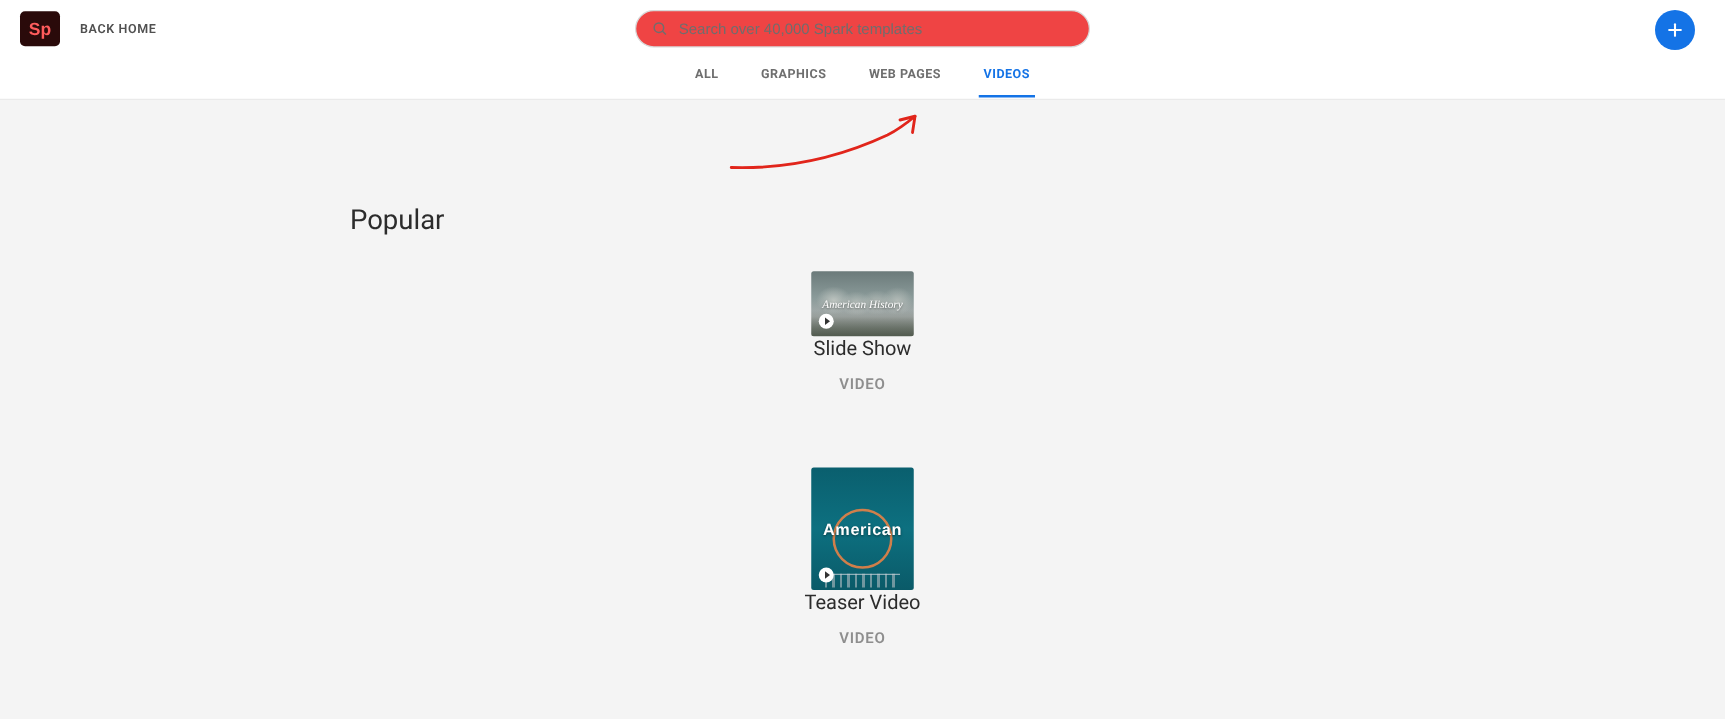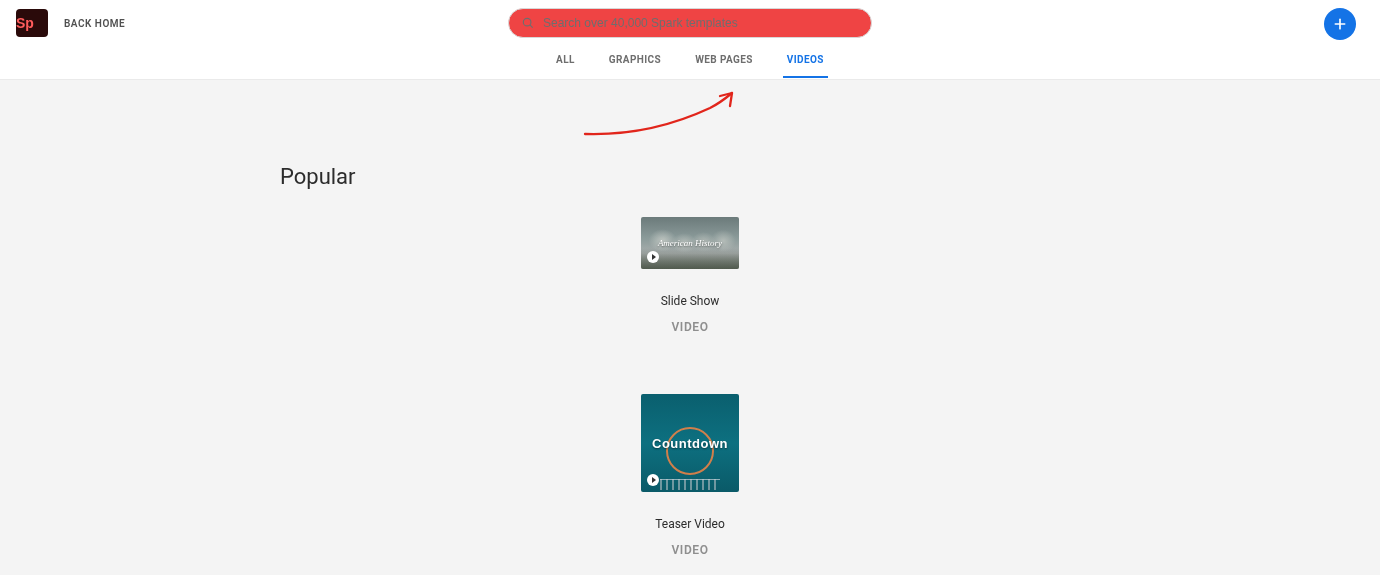--- a/index.html
+++ b/index.html
@@ -23,21 +23,21 @@
     padding: 0 16px;
     position: relative;
   }
   .logo {
     width: 32px;
     height: 28px;
     background: #2a0a0a;
     border-radius: 4px;
     display: flex;
     align-items: center;
-    justify-content: flex-start;
+    justify-content: center;
     color: #ff5c5c;
     font-weight: bold;
     font-size: 14px;
     font-family: Arial, sans-serif;
   }
   .back-home {
     margin-left: 16px;
     font-size: 10px;
     letter-spacing: 0.5px;
     color: #505050;
@@ -138,21 +138,21 @@
   }
   .card {
     width: 98px;
     display: flex;
     flex-direction: column;
     align-items: center;
     cursor: pointer;
     text-align: center;
   }
   .thumb {
-    width: 98px;
+    width: 82px;
     height: 52px;
     border-radius: 2px;
     position: relative;
     overflow: hidden;
     display: flex;
     align-items: center;
     justify-content: center;
   }
   .thumb.rushmore {
     background: linear-gradient(180deg, #6b7a7a 0%, #8a9a99 40%, #a8aead 70%, #727a72 100%);
@@ -223,22 +223,22 @@
   .play-badge::after {
     content: "";
     display: block;
     width: 0; height: 0;
     border-left: 4px solid #333;
     border-top: 3px solid transparent;
     border-bottom: 3px solid transparent;
     margin-left: 1px;
   }
   .card-title {
-    margin-top: 25px;
-    font-size: 12px;
+    margin-top: 0;
+    font-size: 16px;
     color: #2c2c2c;
   }
   .card-sub {
     margin-top: 12px;
     font-size: 12px;
     letter-spacing: 0.6px;
     color: #8e8e8e;
     font-weight: 600;
   }
 </style>
@@ -296,21 +296,21 @@
         <div class="card-title">Slide Show</div>
         <div class="card-sub">VIDEO</div>
       </div>
     </div>
   </div>
 
   <div class="section">
     <div class="card-row">
       <div class="card">
         <div class="thumb hoop large">
-          <span class="overlay-text">Countdown</span>
+          <span class="overlay-text">American</span>
           <span class="play-badge"></span>
         </div>
         <div class="card-title">Teaser Video</div>
         <div class="card-sub">VIDEO</div>
       </div>
     </div>
   </div>
 
 </div>
 

